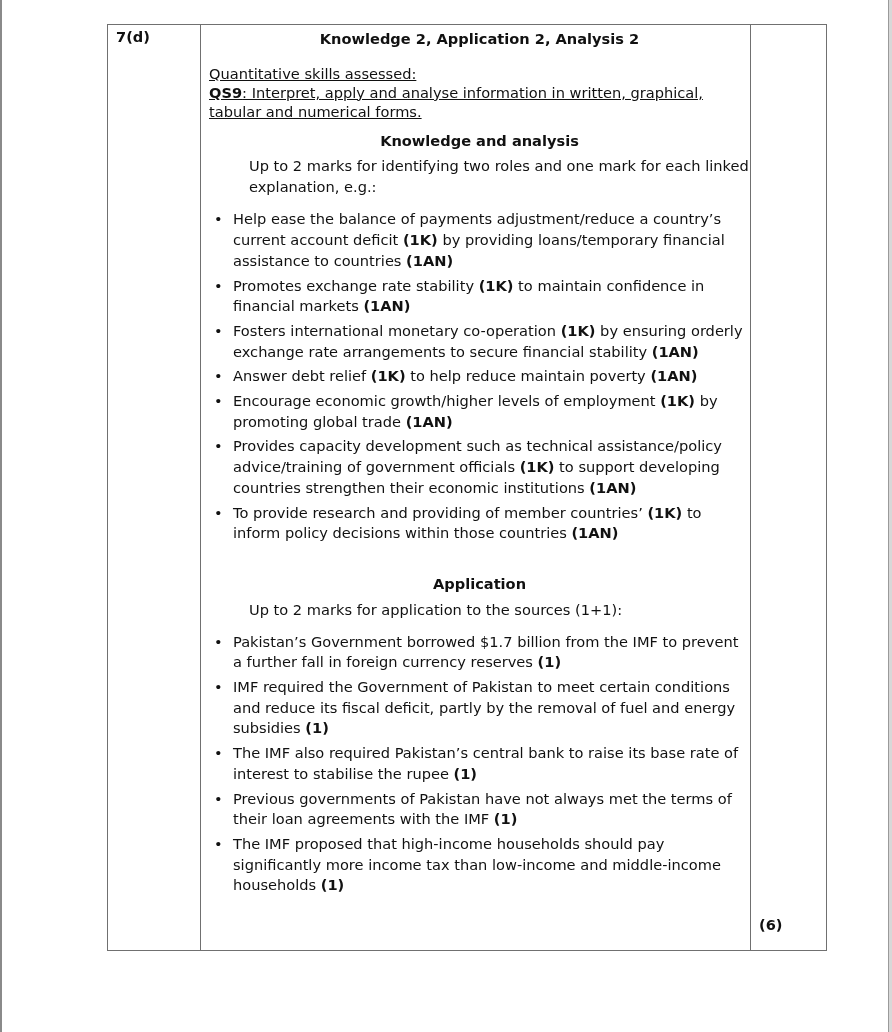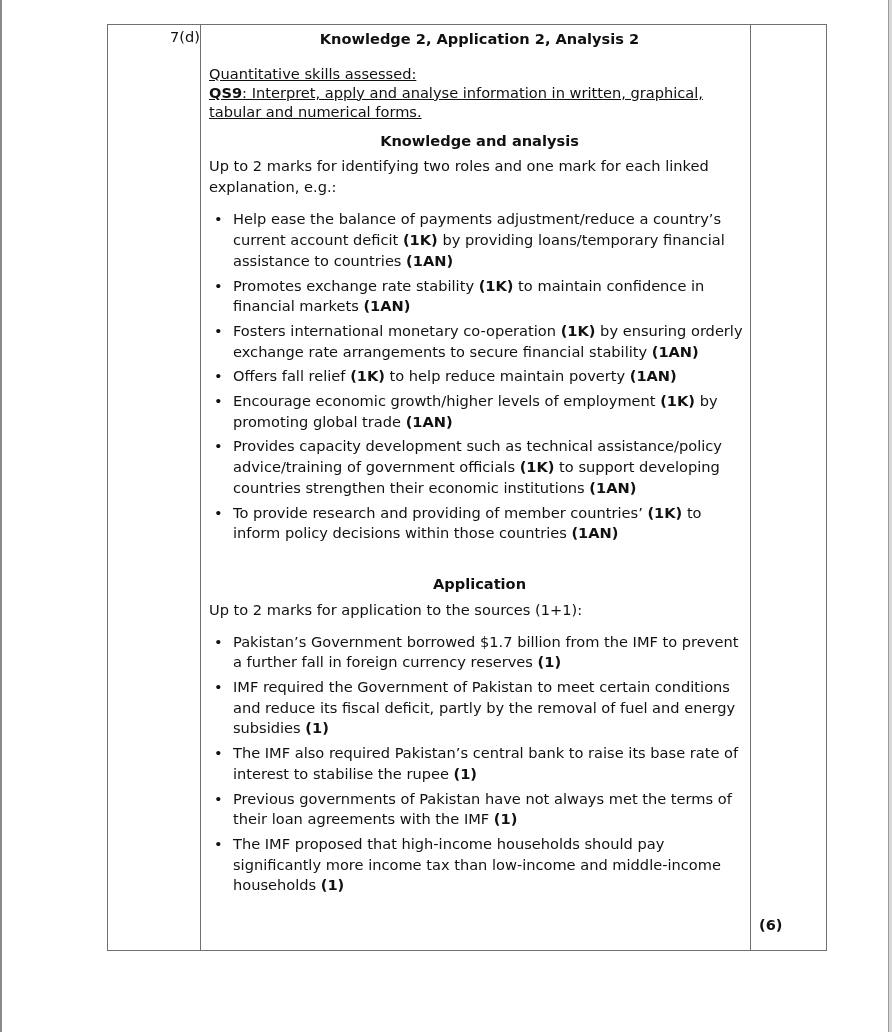--- a/index.html
+++ b/index.html
@@ -45,30 +45,30 @@
     col.c3 { width: 76px; }
     tr.head td {
       background: #e5e5e5;
       height: 72px;
     }
     .head-q { padding: 2px 0 0 8px !important; font-weight: bold; }
     .head-a { padding: 2px 0 0 8px !important; }
     .head-a .answer { font-weight: bold; margin-top: 16px; }
     .head-m { padding: 2px 0 0 8px !important; font-weight: bold; }
     tr.body td { height: 921px; }
-    .body-q { padding: 2px 0 0 8px !important; font-weight: normal; text-align: right; }
+    .body-q { padding: 2px 0 0 8px !important; font-weight: bold; }
     .body-a { padding: 4px 0 0 8px !important; }
     .body-m { position: relative; }
     .body-m .mark {
       position: absolute; left: 8px; bottom: 14px; font-weight: bold;
     }
     b { font-weight: bold; }
     .mt14 { margin-top: 14px; }
     .mt10 { margin-top: 10px; }
-    .mt4 { margin-top: 4px; }
+    .mt4 { margin-top: 4px; margin-left: 40px; }
     .sec-title { font-weight: bold; text-align: center; }
     .para { line-height: 21px; }
     .qs { line-height: 19px; text-decoration: underline; }
     ul.bl {
       list-style: none;
       margin: 12px 0 0 0;
       padding: 0;
     }
     ul.bl li {
       position: relative;
@@ -104,21 +104,21 @@
       <div class="mt14 qs">Quantitative skills assessed:</div>
       <div class="qs"><b>QS9</b><span>: Interpret, apply and analyse information in written, graphical, tabular and numerical forms.</span></div>
 
       <div class="mt10 sec-title">Knowledge and analysis</div>
       <div class="mt4 para">Up to 2 marks for identifying two roles and one mark for each linked explanation, e.g.:</div>
 
       <ul class="bl">
         <li><span class="dot">•</span><span>Help ease the balance of payments adjustment/reduce a country’s current account deficit </span><b>(1K)</b><span> by providing loans/temporary financial assistance to countries </span><b>(1AN)</b></li>
         <li><span class="dot">•</span><span>Promotes exchange rate stability </span><b>(1K)</b><span> to maintain confidence in financial markets </span><b>(1AN)</b></li>
         <li><span class="dot">•</span><span>Fosters international monetary co-operation </span><b>(1K)</b><span> by ensuring orderly exchange rate arrangements to secure financial stability </span><b>(1AN)</b></li>
-        <li><span class="dot">•</span><span>Offers fall relief </span><b>(1K)</b><span> to help reduce maintain poverty </span><b>(1AN)</b></li>
+        <li><span class="dot">•</span><span>Answer debt relief </span><b>(1K)</b><span> to help reduce maintain poverty </span><b>(1AN)</b></li>
         <li><span class="dot">•</span><span>Encourage economic growth/higher levels of employment </span><b>(1K)</b><span> by promoting global trade </span><b>(1AN)</b></li>
         <li><span class="dot">•</span><span>Provides capacity development such as technical assistance/policy advice/training of government officials </span><b>(1K)</b><span> to support developing countries strengthen their economic institutions </span><b>(1AN)</b></li>
         <li><span class="dot">•</span><span>To provide research and providing of member countries’ </span><b>(1K)</b><span> to inform policy decisions within those countries </span><b>(1AN)</b></li>
       </ul>
 
       <div class="app-gap sec-title">Application</div>
       <div class="mt4 para">Up to 2 marks for application to the sources (1+1):</div>
 
       <ul class="bl">
         <li><span class="dot">•</span><span>Pakistan’s Government borrowed $1.7 billion from the IMF to prevent a further fall in foreign currency reserves </span><b>(1)</b></li>

